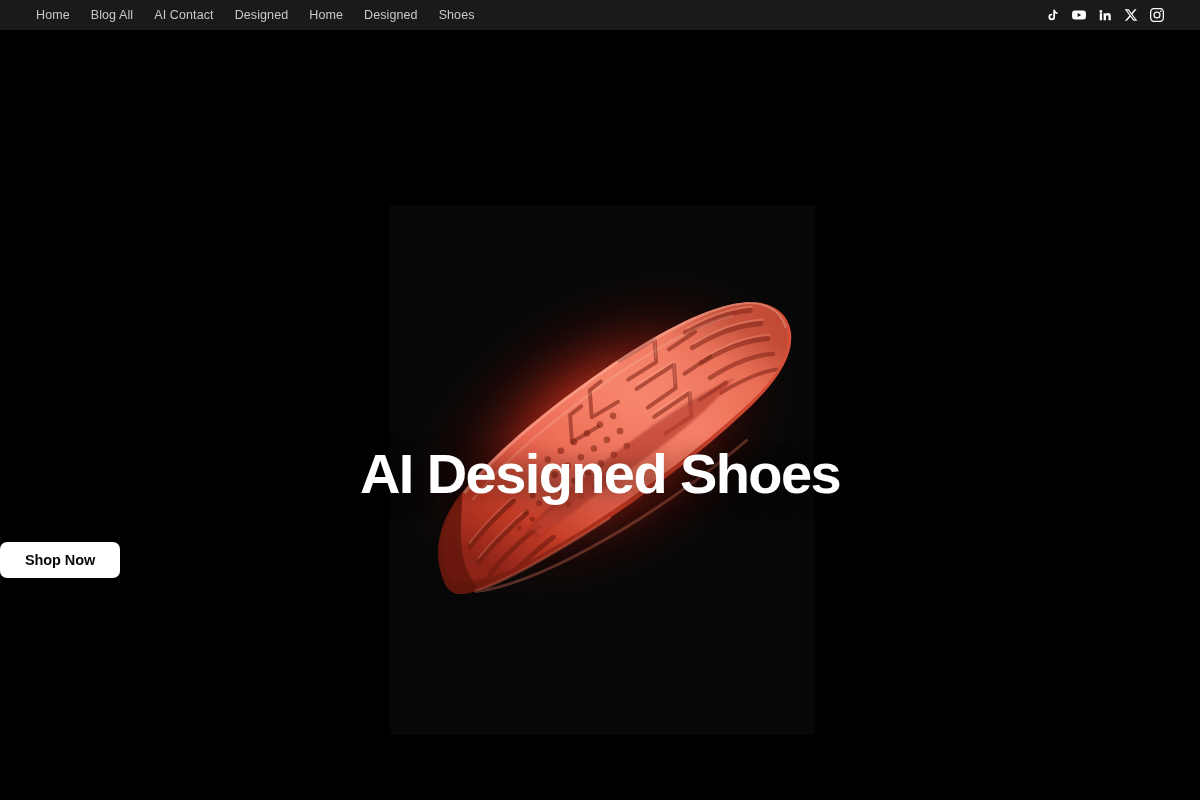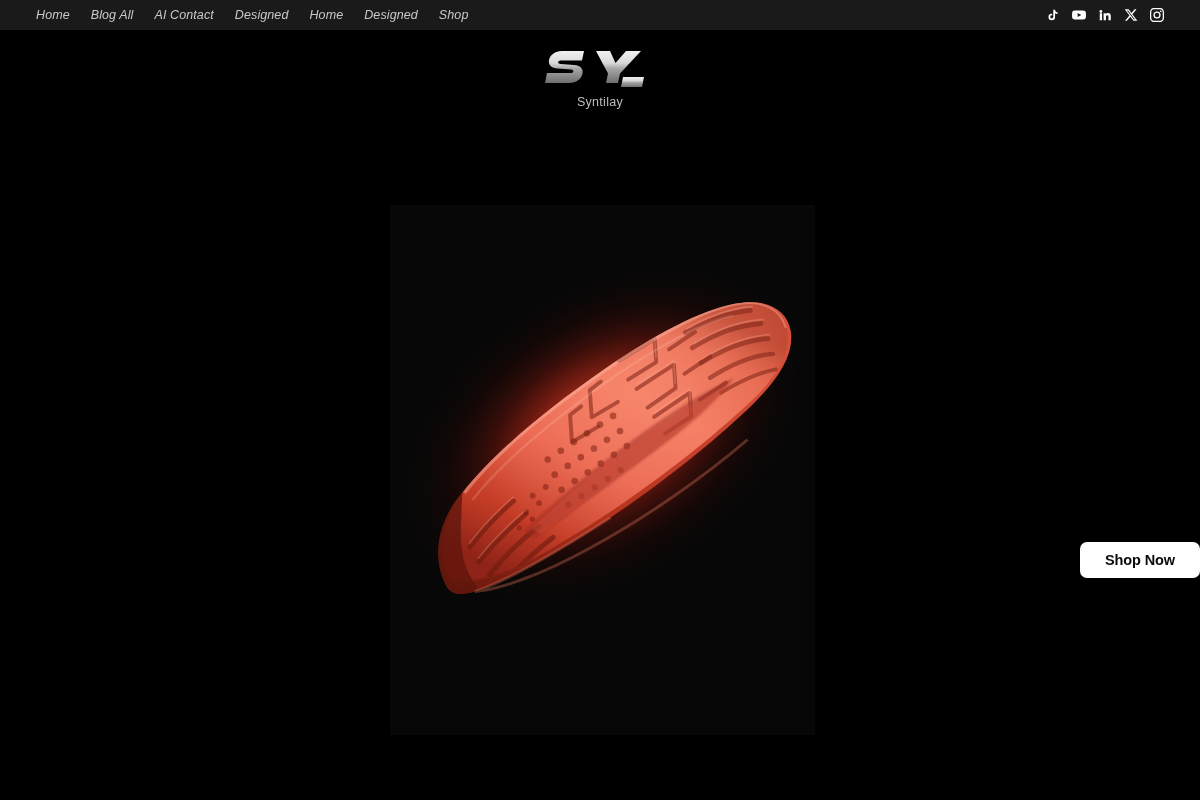--- a/index.html
+++ b/index.html
@@ -13,21 +13,21 @@
   #page { position:relative; width:1200px; height:800px; background:#000; overflow:hidden; }
 
   
   .topbar {
     position:absolute; left:0; top:0; width:1200px; height:30px;
     background:#1a1a1a;
     display:flex; align-items:center; justify-content:space-between;
     padding:0 36px 0 36px;
     z-index:40;
   }
-  .nav { display:flex; align-items:flex-end; gap:21px;font-style:italic; }
+  .nav { display:flex; align-items:flex-end; gap:21px; }
   .nav-link {
     color:#c9c9c9; font-size:12.5px; line-height:1;
     letter-spacing:.1px; white-space:nowrap; cursor:pointer;
     text-decoration:none; font-weight:400;
   }
   .socials { display:flex; align-items:center; gap:11px; }
   .soc {
     width:15px; height:15px; display:flex; align-items:center; justify-content:center;
     cursor:pointer; color:#fff;
   }
@@ -89,21 +89,21 @@
     color:#ffffff;
     font-size:56px; font-weight:700; line-height:1;
     letter-spacing:-1.6px;
     text-shadow:0 2px 22px rgba(0,0,0,.55);
     white-space:nowrap;
   }
 
   
   .cta-row {
     position:absolute; left:0; top:542px; width:1200px;
-    display:flex; justify-content:flex-end; z-index:26;
+    display:flex; justify-content:flex-start; z-index:26;
   }
   .cta-btn {
     background:#ffffff; color:#0a0a0a;
     font-size:14.5px; font-weight:700; letter-spacing:-.1px;
     padding:0 25px; height:36px; line-height:36px;
     border:none; border-radius:7px; cursor:pointer;
     font-family:"Liberation Sans", sans-serif;
   }
 </style>
 </head>
@@ -113,21 +113,21 @@
 
   <div class="topbar">
 
     <nav class="nav">
       <a class="nav-link">Home</a>
       <a class="nav-link">Blog All</a>
       <a class="nav-link">AI Contact</a>
       <a class="nav-link">Designed</a>
       <a class="nav-link">Home</a>
       <a class="nav-link">Designed</a>
-      <a class="nav-link">Shop</a>
+      <a class="nav-link">Shoes</a>
     </nav>
 
     <div class="socials">
       <span class="soc">
         <svg viewBox="0 0 24 24">
             <path d="M16.6 5.82A4.28 4.28 0 0 1 15.54 3h-3.09v12.4a2.59 2.59 0 0 1-2.59 2.5 2.59 2.59 0 1 1 .77-5.06V9.7a5.67 5.67 0 0 0-.77-.05A5.66 5.66 0 1 0 15.54 15.3V9.01a7.35 7.35 0 0 0 4.3 1.38V7.3a4.3 4.3 0 0 1-3.24-1.48z"></path>
           </svg>
       </span>
       <span class="soc">
         <svg viewBox="0 0 24 24">
@@ -147,40 +147,20 @@
       <span class="soc">
         <svg viewBox="0 0 24 24">
             <path d="M12 2.16c3.2 0 3.58.01 4.85.07 1.17.05 1.8.25 2.23.41.56.22.96.48 1.38.9.42.42.68.82.9 1.38.16.42.36 1.06.41 2.23.06 1.26.07 1.64.07 4.85s-.01 3.58-.07 4.85c-.05 1.17-.25 1.8-.41 2.23-.22.56-.48.96-.9 1.38-.42.42-.82.68-1.38.9-.42.16-1.06.36-2.23.41-1.26.06-1.64.07-4.85.07s-3.58-.01-4.85-.07c-1.17-.05-1.8-.25-2.23-.41-.56-.22-.96-.48-1.38-.9-.42-.42-.68-.82-.9-1.38-.16-.42-.36-1.06-.41-2.23C2.17 15.58 2.16 15.2 2.16 12s.01-3.58.07-4.85c.05-1.17.25-1.8.41-2.23.22-.56.48-.96.9-1.38.42-.42.82-.68 1.38-.9.42-.16 1.06-.36 2.23-.41C8.42 2.17 8.8 2.16 12 2.16M12 0C8.74 0 8.33.01 7.05.07c-1.28.06-2.15.26-2.91.56-.79.3-1.46.72-2.13 1.38A5.9 5.9 0 0 0 .63 4.14c-.3.76-.5 1.63-.56 2.91C.01 8.33 0 8.74 0 12s.01 3.67.07 4.95c.06 1.28.26 2.15.56 2.91.3.79.72 1.46 1.38 2.13a5.9 5.9 0 0 0 2.13 1.38c.76.3 1.63.5 2.91.56C8.33 23.99 8.74 24 12 24s3.67-.01 4.95-.07c1.28-.06 2.15-.26 2.91-.56a5.9 5.9 0 0 0 2.13-1.38 5.9 5.9 0 0 0 1.38-2.13c.3-.76.5-1.63.56-2.91.06-1.28.07-1.69.07-4.95s-.01-3.67-.07-4.95c-.06-1.28-.26-2.15-.56-2.91a5.9 5.9 0 0 0-1.38-2.13A5.9 5.9 0 0 0 19.86.63c-.76-.3-1.63-.5-2.91-.56C15.67.01 15.26 0 12 0z"></path>
             <path d="M12 5.84A6.16 6.16 0 1 0 18.16 12 6.16 6.16 0 0 0 12 5.84zm0 10.16A4 4 0 1 1 16 12a4 4 0 0 1-4 4z"></path>
             <circle cx="18.41" cy="5.59" r="1.44"></circle>
           </svg>
       </span>
     </div>
   </div>
 
-  <div class="brand">
-    <svg class="logo-mark" viewBox="0 0 224 92" aria-hidden="true">
-      <defs>
-        <linearGradient id="silver" x1="0" y1="0" x2="0" y2="1">
-          <stop offset="0%" stop-color="#f2f2f2"></stop>
-          <stop offset="38%" stop-color="#d8d8d8"></stop>
-          <stop offset="55%" stop-color="#a6a6a6"></stop>
-          <stop offset="100%" stop-color="#6e6e6e"></stop>
-        </linearGradient>
-      </defs>
-      <g fill="url(#silver)">
-
-        <path d="M80 14 H36 C22 14 12 22 10 32 C8 42 15 48 27 49 L54 51 C58 51.4 59 53 58.6 55 C58.2 57 56 58 52 58 H6 L2 78 H50 C65 78 75 70 77 59 C79 48.5 72 43 60 42 L33 40 C29 39.6 28 38 28.4 36 C28.8 34 31 33 35 33 H76 Z"></path>
-
-        <path d="M104 14 H132 L143 38 L164 14 H194 L152 59 L148 78 H124 L128 59 Z"></path>
-        <path d="M158 66 H200 L196 86 H154 Z"></path>
-      </g>
-    </svg>
-    <div class="brand-name">Syntilay</div>
-  </div>
 
   <div class="hero-panel"></div>
 
   <div class="shoe-stage">
     <div class="glow-outer"></div>
     <div class="glow-core"></div>
 
     <div class="shoe-wrap">
       <svg class="shoe-svg" viewBox="0 0 420 390" aria-hidden="true">
         <defs>
@@ -309,18 +289,19 @@
                      C400 158 376 188 338 220 C286 262 216 304 150 330 C104 348 60 350 40 332 Z" fill="#5a1409" fill-opacity="0.55" filter="url(#soft)"></path>
           </g>
 
           <path d="M36 336 C24 306 34 270 60 244 C58 268 52 296 58 318 C62 334 72 342 66 346 C48 350 40 346 36 336 Z" fill="#5e150b" fill-opacity="0.75"></path>
           <path d="M210 280 C152 312 98 338 66 346 C90 346 134 334 186 310 C248 282 310 244 356 210" fill="none" stroke="#ff8568" stroke-opacity="0.30" stroke-width="3"></path>
         </g>
       </svg>
     </div>
   </div>
 
+  <h1 class="headline">AI Designed Shoes</h1>
 
   <div class="cta-row">
     <button class="cta-btn">Shop Now</button>
   </div>
 
 </div>
 
 </body></html>

